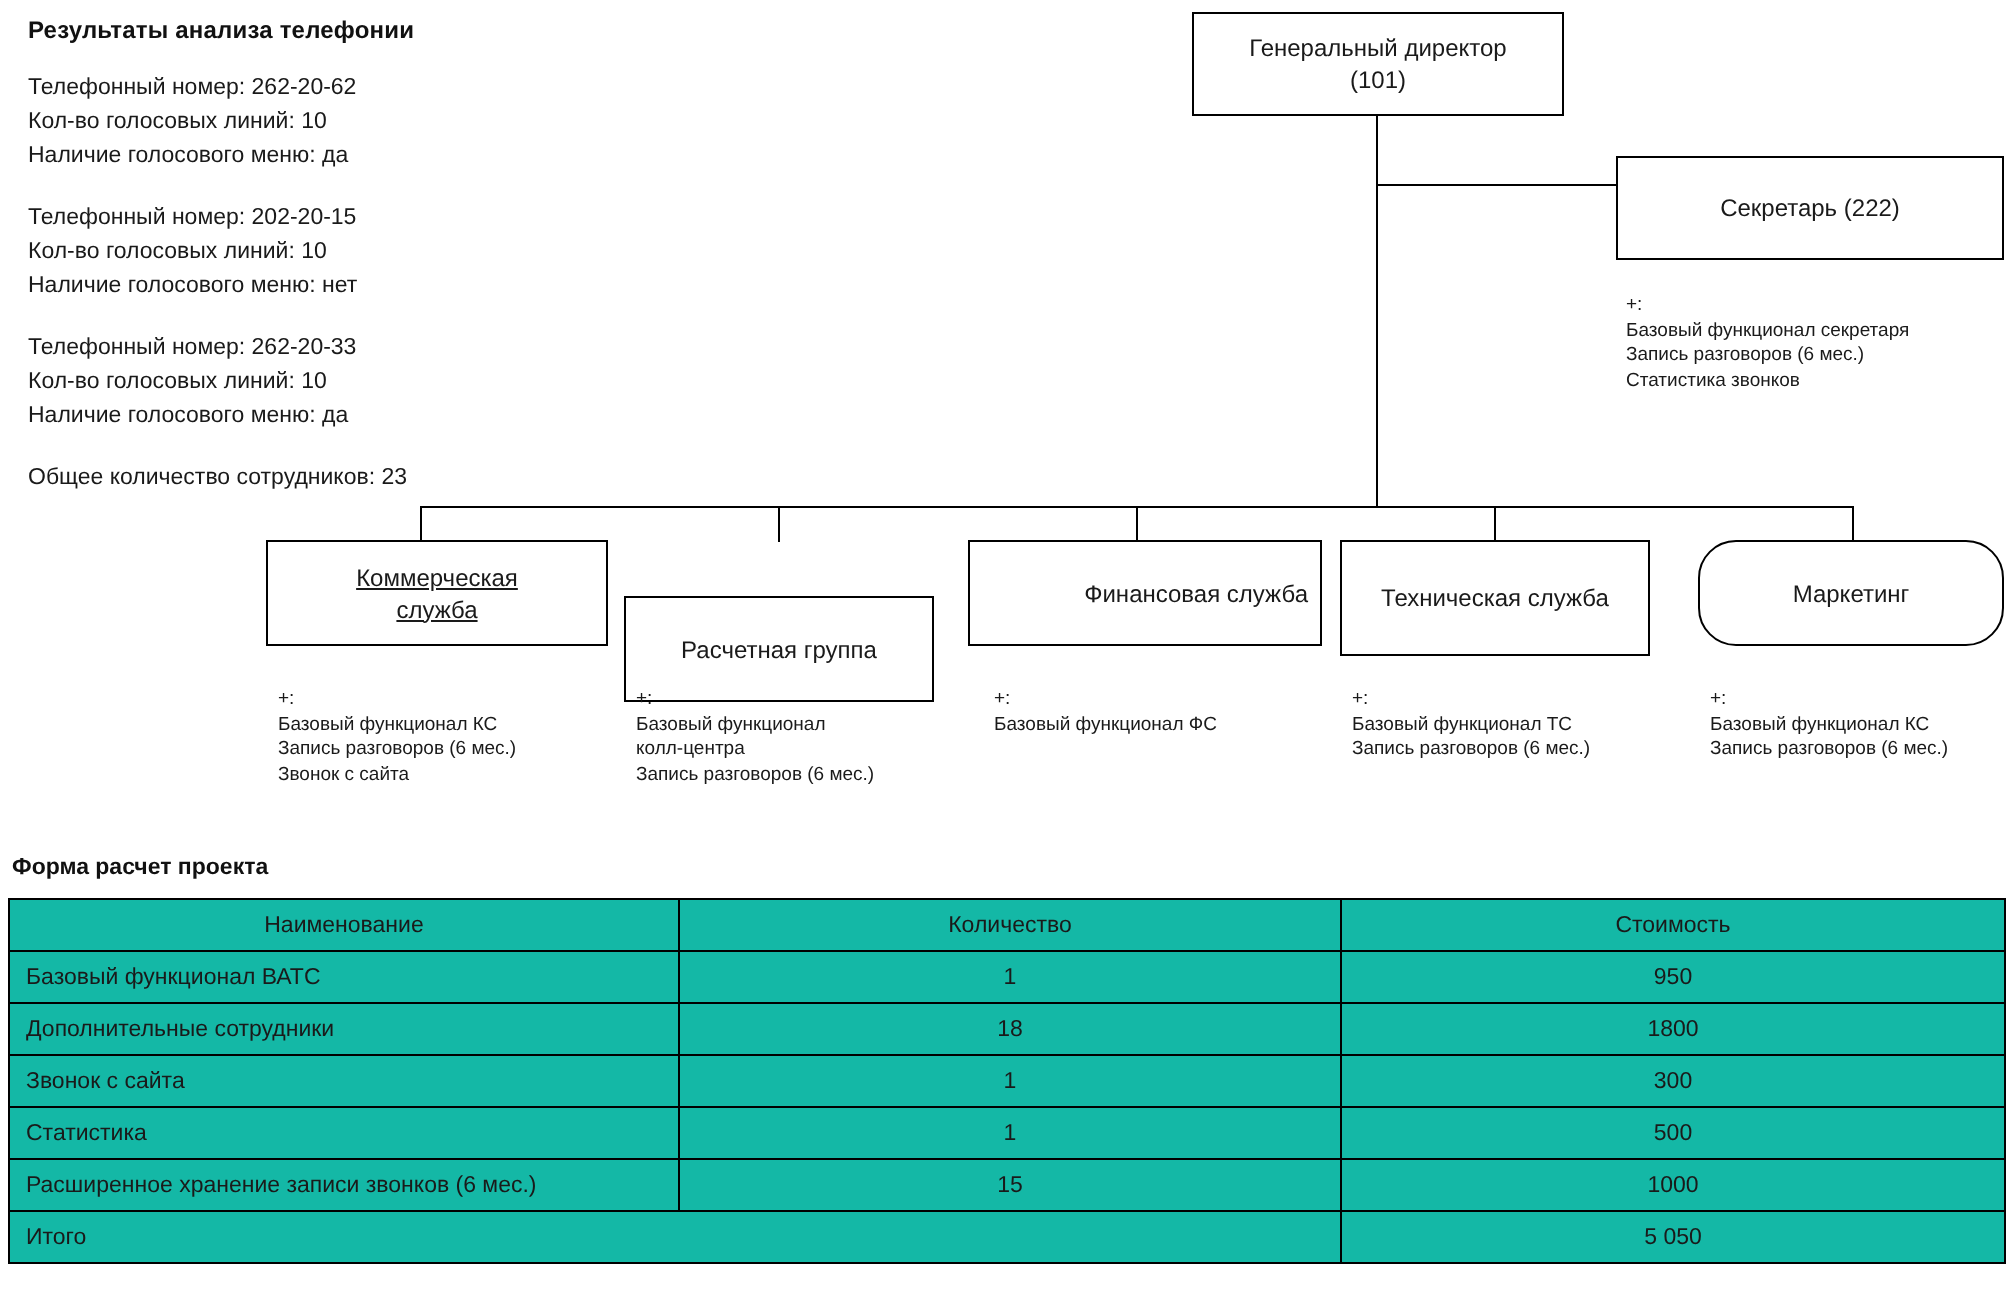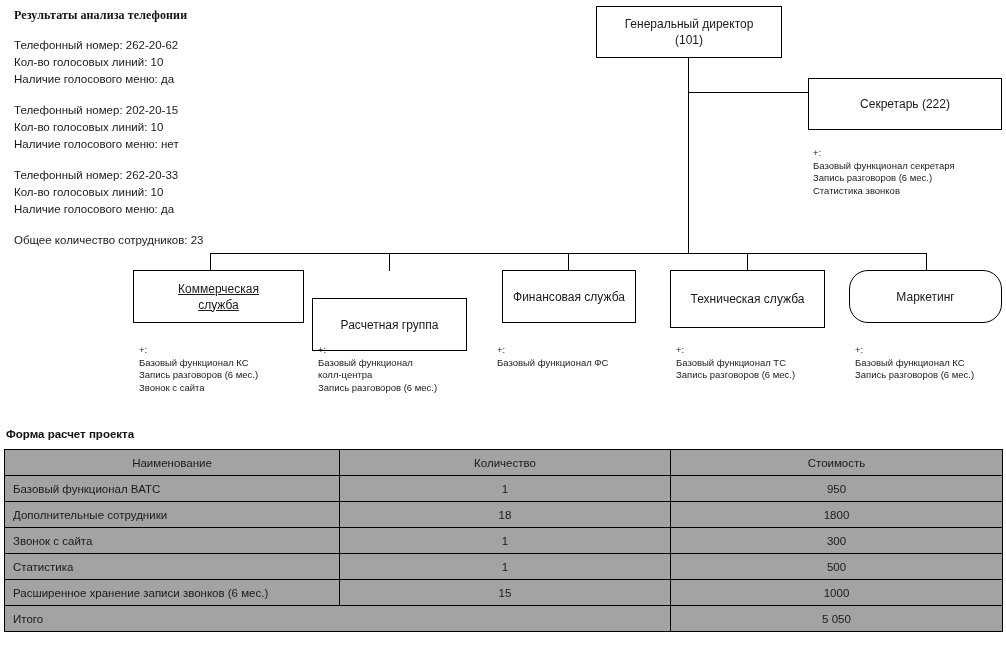--- a/index.html
+++ b/index.html
@@ -23,21 +23,20 @@
     left: 14px;
     top: 8px;
     width: 300px;
   }
   #analysis-title {
     font-size: 12px;
     font-weight: bold;
     color: #111;
     margin: 0 0 14px 0;
     letter-spacing: .1px;
-    font-family: Liberation Serif, serif;
   }
   .phone-block {
     margin-bottom: 14px;
   }
   .phone-block .line {
     font-size: 11.5px;
     line-height: 17px;
     color: #1a1a1a;
     white-space: nowrap;
   }
@@ -100,21 +99,21 @@
   #form-title {
     font-size: 11.5px;
     font-weight: bold;
     color: #111;
     margin: 0 0 9px 2px;
   }
   table#cost-table {
     border-collapse: collapse;
     width: 998px;
     table-layout: fixed;
-    background: #a3a3a3;
+    background: #14b8a6;
   }
   table#cost-table th,
   table#cost-table td {
     border: 1.2px solid #000;
     height: 25px;
     font-size: 11.5px;
     font-weight: normal;
     color: #1a1a1a;
     padding: 0 8px;
   }
@@ -189,21 +188,21 @@
   <div class="connector v" style="left:747px; top:253px; height:18px;"></div>
   <div class="connector v" style="left:926px; top:253px; height:18px;"></div>
 
   <div class="node-box" style="left:133px; top:270px; width:171px; height:53px;text-decoration:underline;">
     <span class="node-label">Коммерческая
 служба</span>
   </div>
   <div class="node-box" style="left:312px; top:270px; width:155px; height:53px;margin-top:28px;">
     <span class="node-label">Расчетная группа</span>
   </div>
-  <div class="node-box" style="left:502px; top:270px; width:134px; height:53px;">
+  <div class="node-box" style="left:484px; top:270px; width:177px; height:53px;justify-content:flex-end;">
     <span class="node-label">Финансовая служба</span>
   </div>
   <div class="node-box" style="left:670px; top:270px; width:155px; height:58px;">
     <span class="node-label">Техническая служба</span>
   </div>
   <div class="node-box" style="left:849px; top:270px; width:153px; height:53px;border-radius:19px;">
     <span class="node-label">Маркетинг</span>
   </div>
 
   <div class="annotation" style="left:139px; top:344px; width:175px;">+:

